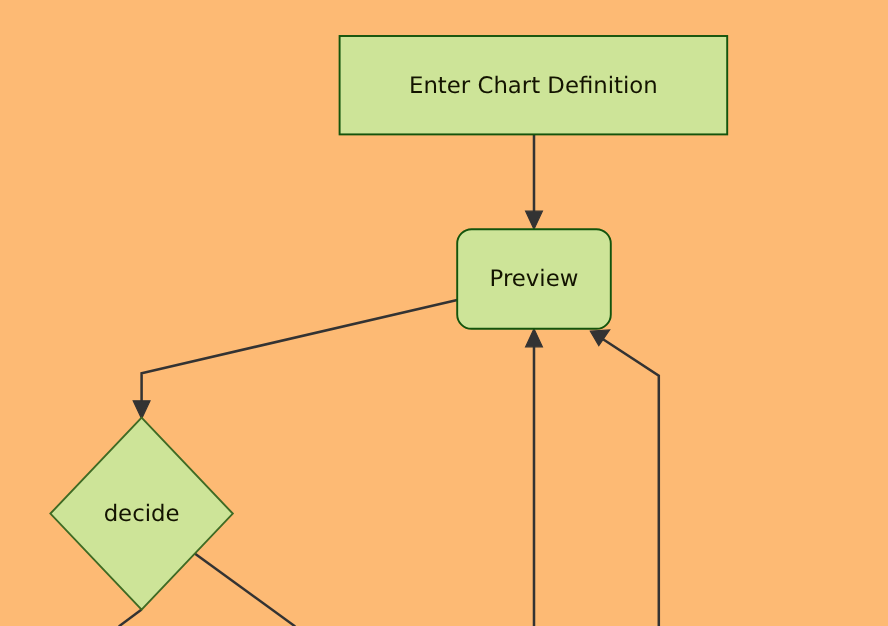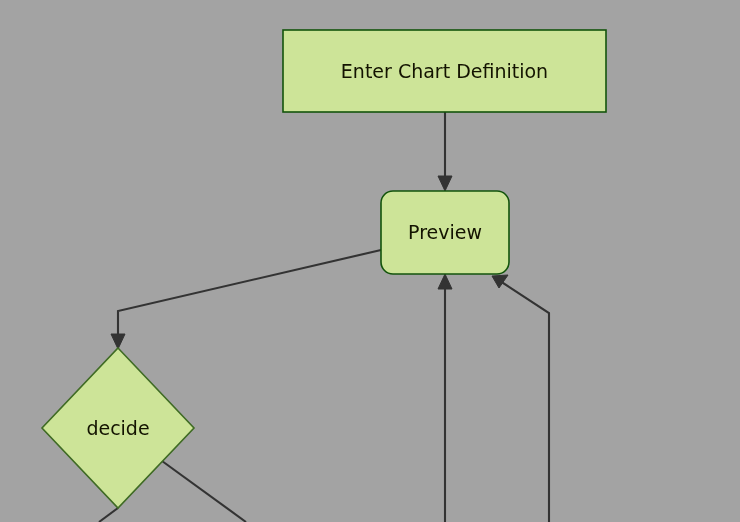--- a/index.html
+++ b/index.html
@@ -10,21 +10,21 @@
   body {
     width: 740px;
     height: 522px;
     overflow: hidden;
     font-family: "DejaVu Sans", sans-serif;
   }
   #diagram-root {
     position: relative;
     width: 740px;
     height: 522px;
-    background: #a3a3a3;
+    background: #fdba74;
   }
   #flowchart-svg {
     position: absolute;
     top: 0;
     left: 0;
     width: 740px;
     height: 522px;
     display: block;
   }
   .node-label {

